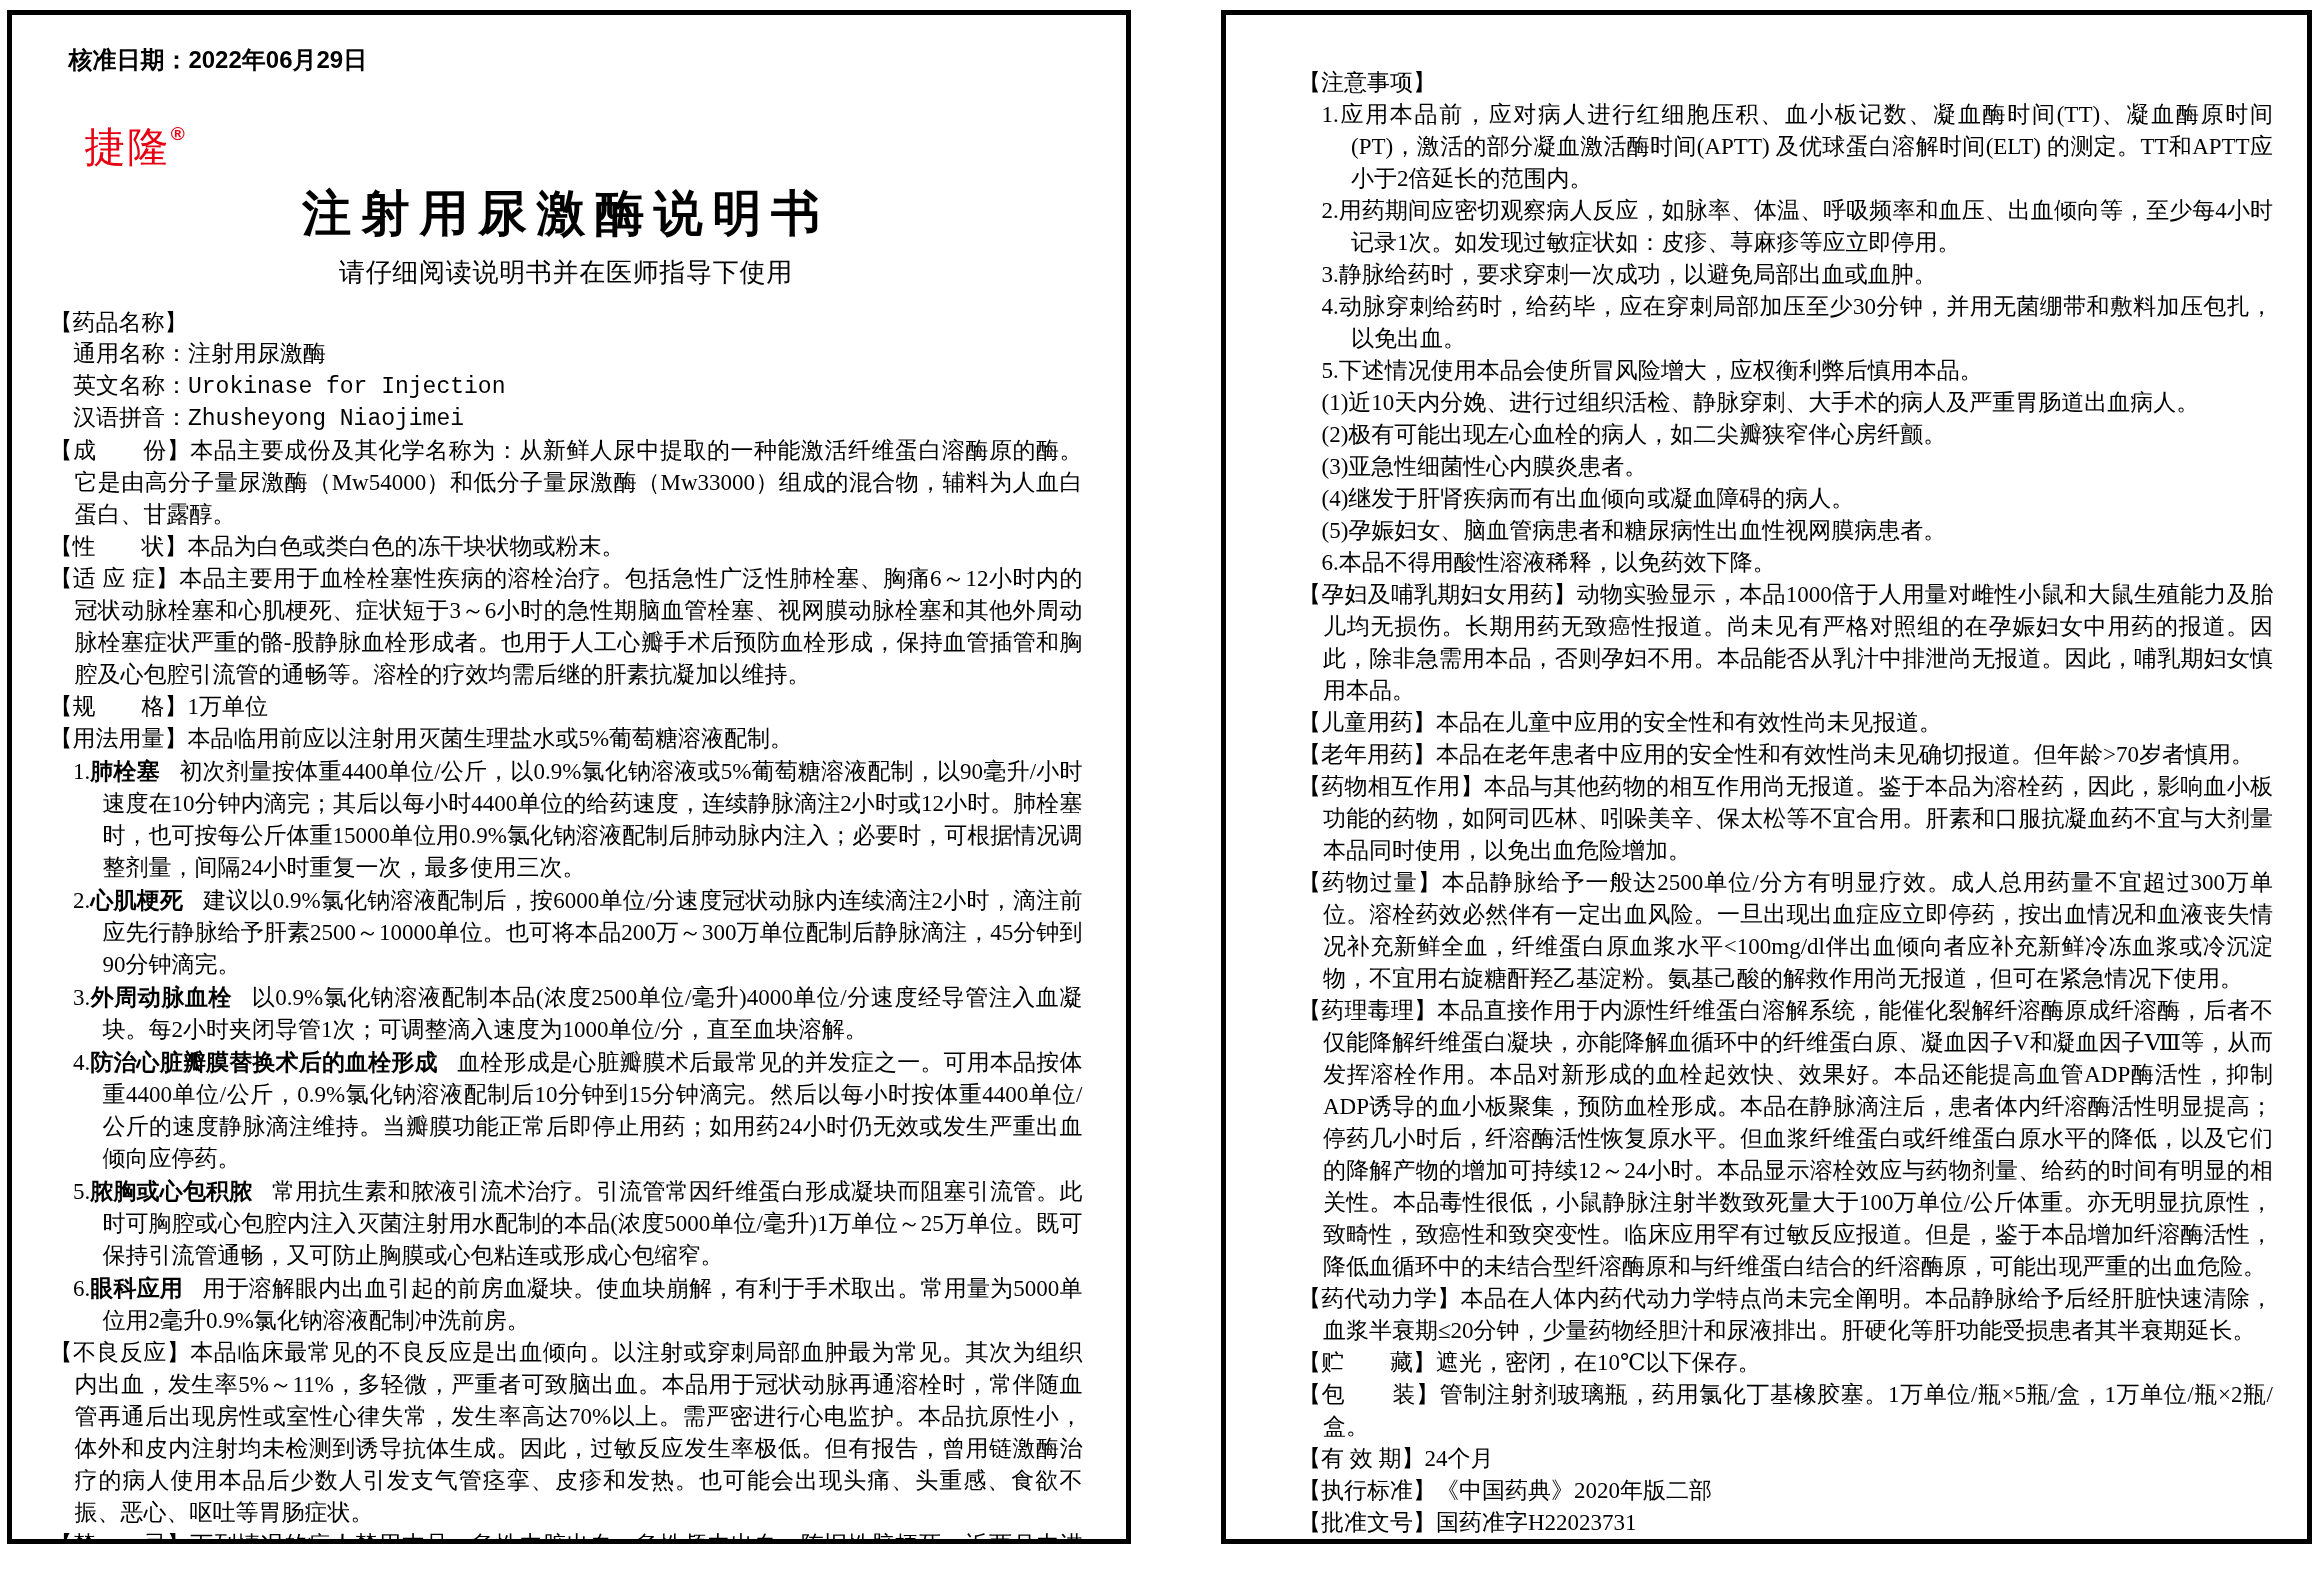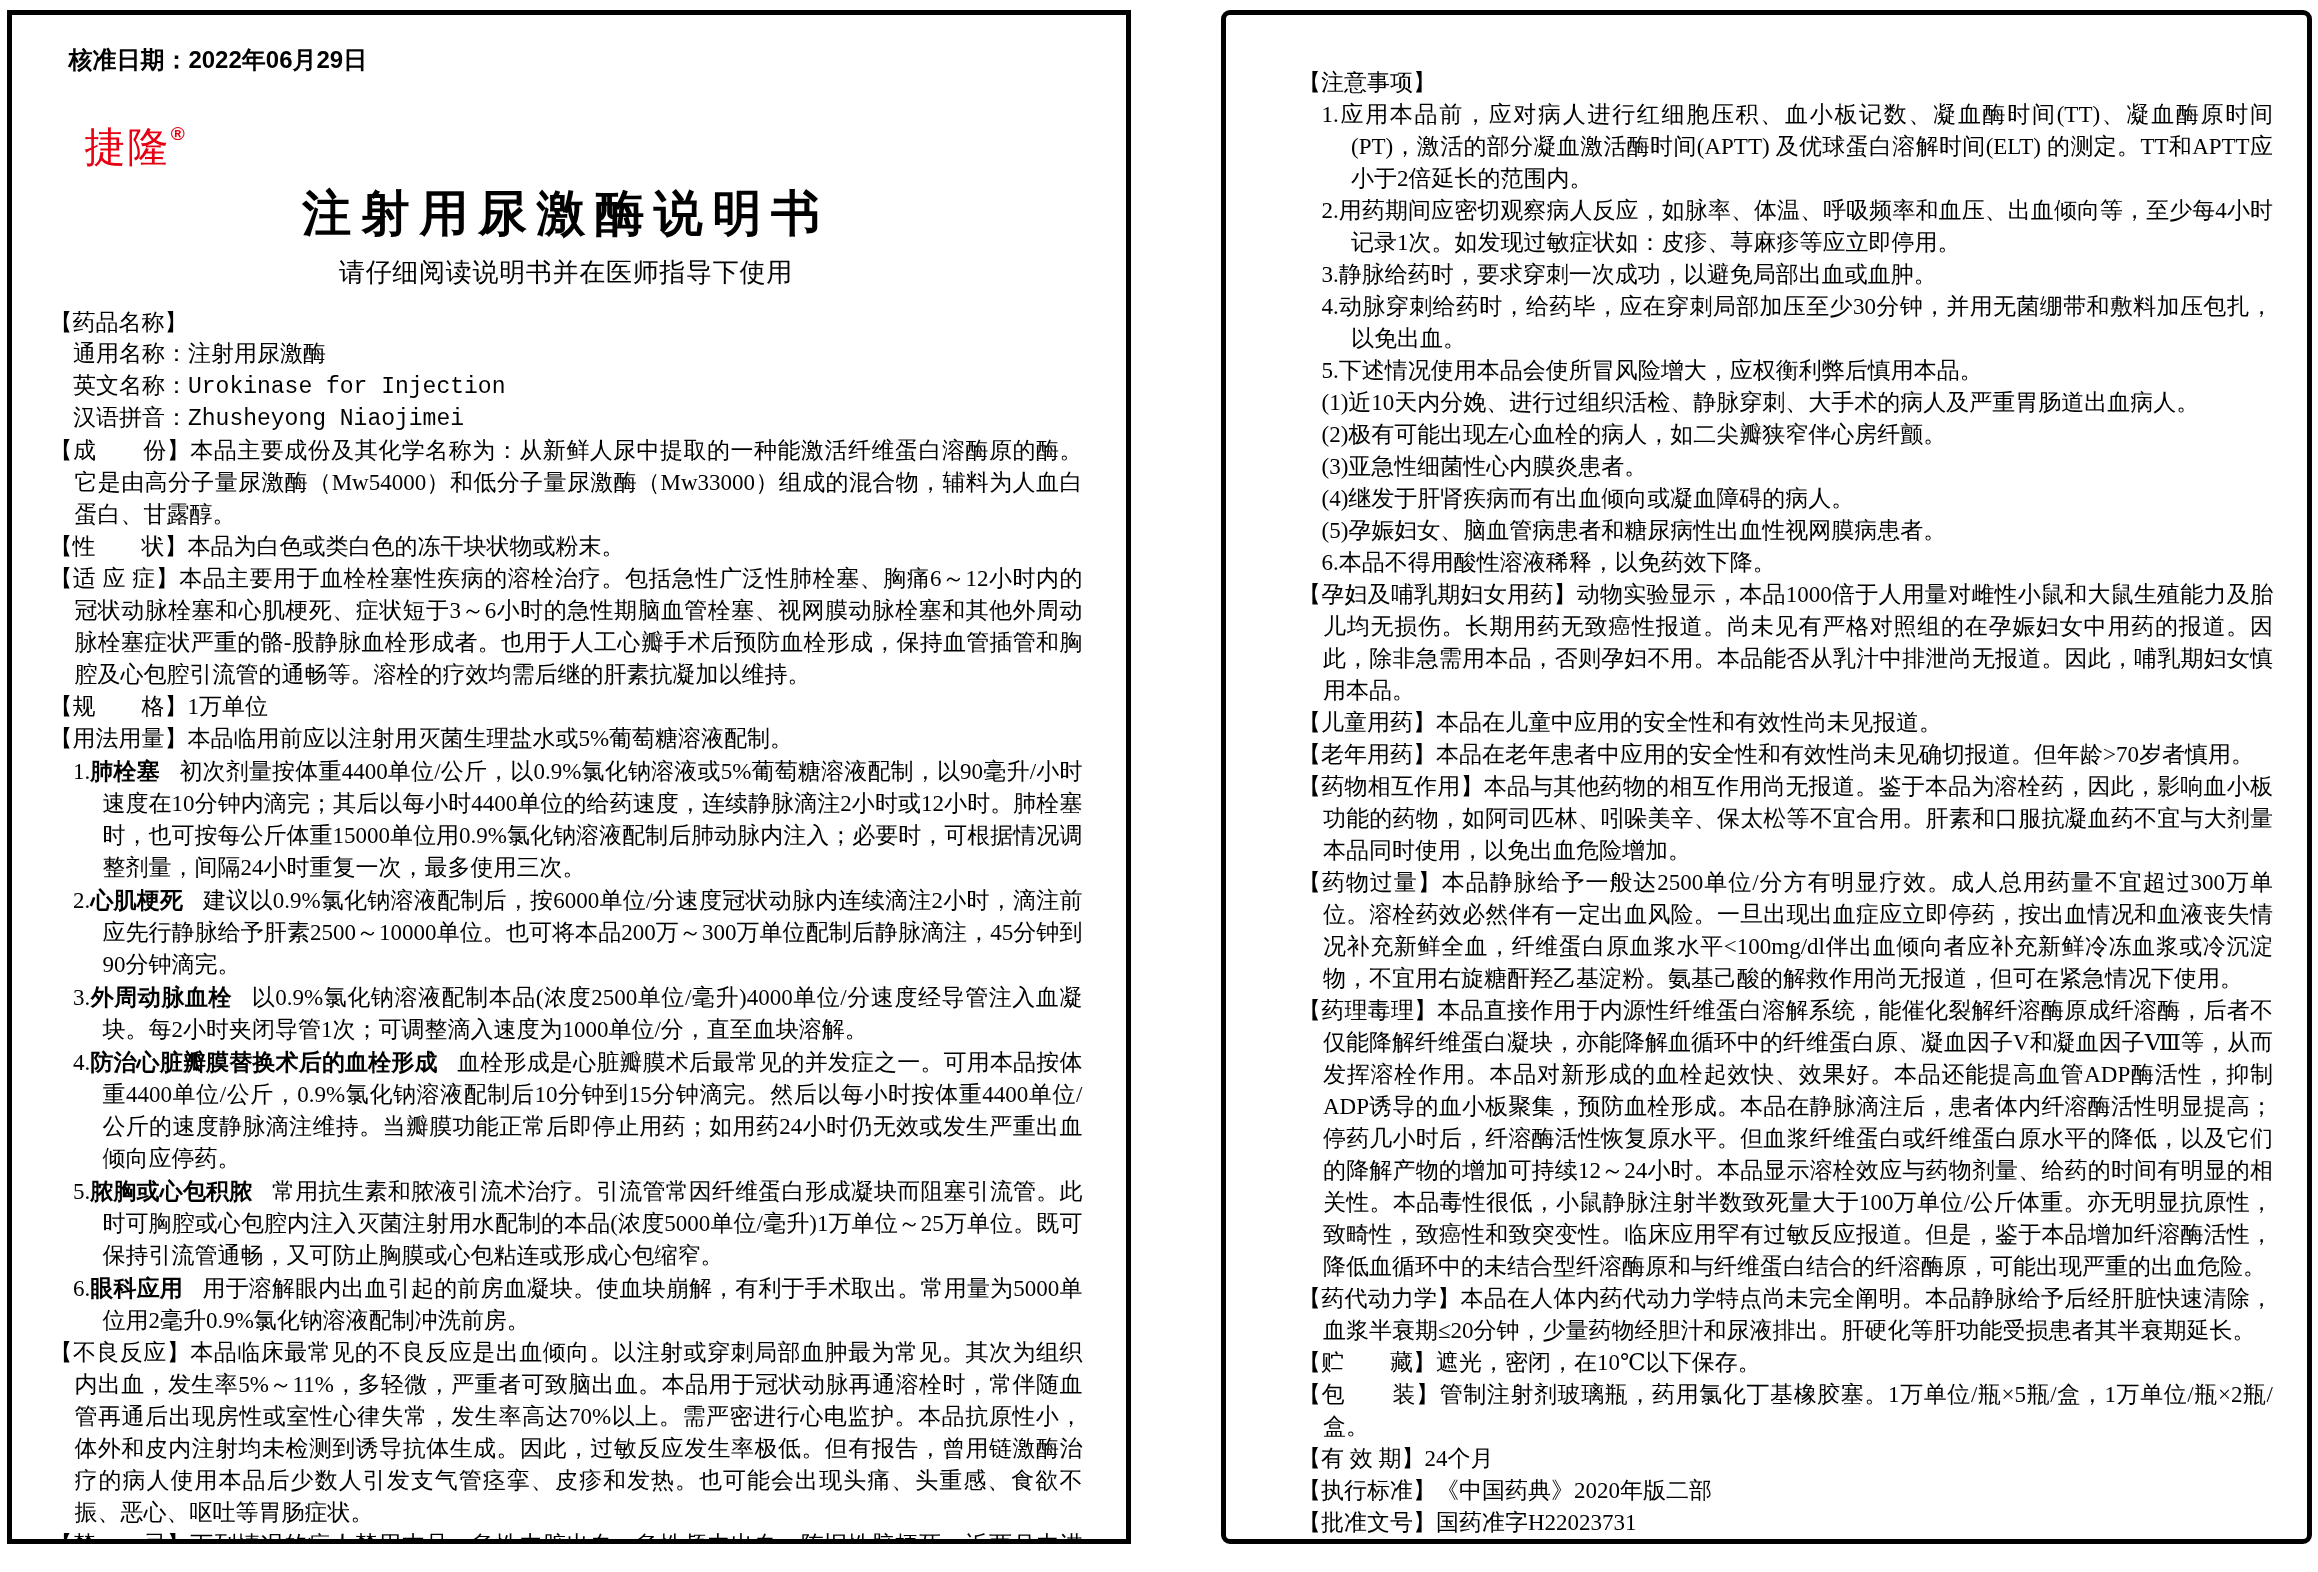--- a/index.html
+++ b/index.html
@@ -1,21 +1,21 @@
 <!DOCTYPE html>
 <html style="font-size:11.8px"><head>
 <meta charset="utf-8">
 <style>
   html,body{margin:0;padding:0;background:#ffffff;}
   .canvas{position:relative;width:2319px;height:1573px;background:#ffffff;overflow:hidden;
           font-family:"Liberation Serif","DejaVu Serif",serif;color:#000;}
   .page{position:absolute;top:10.3px;height:1534px;border:5.2px solid #000;background:#fff;
         box-sizing:border-box;overflow:hidden;}
   .page1{left:7.4px;width:1124px;padding:25px 44px 0 37px;}
-  .page2{left:1221px;width:1091px;padding:52px 34px 0 72px;border-radius:9px;}
+  .page2{left:1221px;width:1091px;padding:52px 34px 0 72px;}
 
   .approval{margin:4.4px 0 0 19px;font-family:"Liberation Sans","DejaVu Sans",sans-serif;
             font-weight:bold;font-size:24px;line-height:29.5px;}
   .logo-row{margin:38px 0 0 35px;line-height:44px;}
   .logo-text{color:#e60012;font-family:"Liberation Sans","DejaVu Sans",sans-serif;
              font-weight:normal;font-size:41px;letter-spacing:2.2px;}
   .reg{color:#e60012;font-family:"Liberation Sans","DejaVu Sans",sans-serif;
        font-weight:bold;font-size:19px;vertical-align:20.7px;}
   .title{margin:3px 0 0 0;text-align:center;font-family:"Liberation Sans","DejaVu Sans",sans-serif;
          font-weight:bold;font-size:49px;line-height:62px;letter-spacing:9.6px;}

